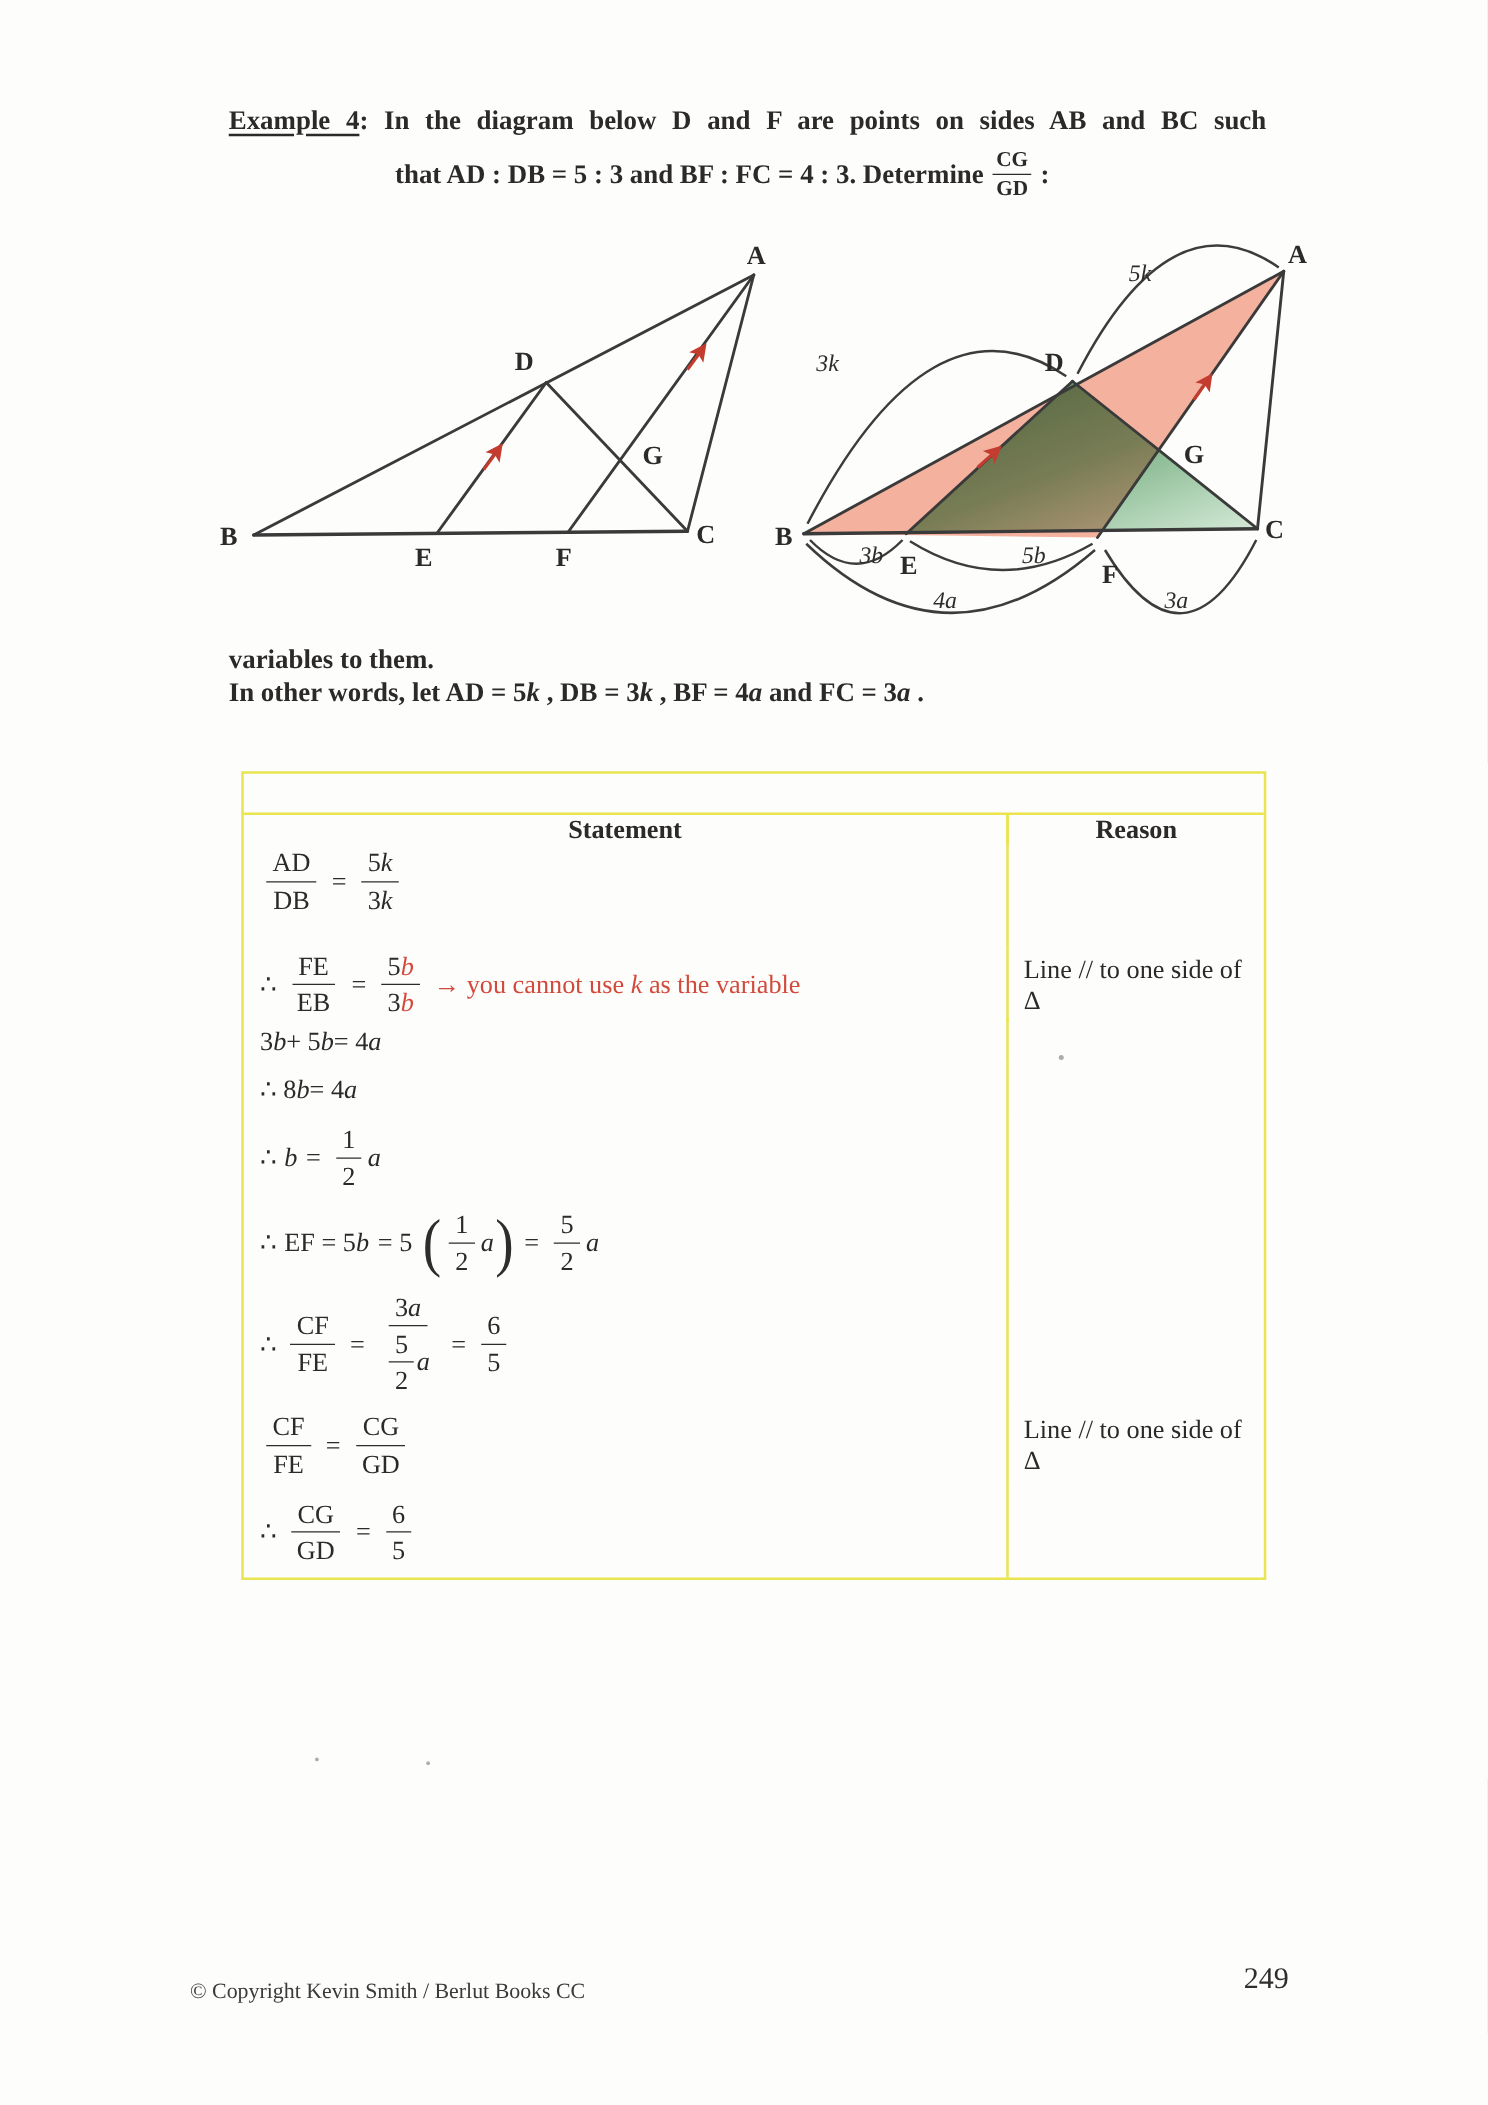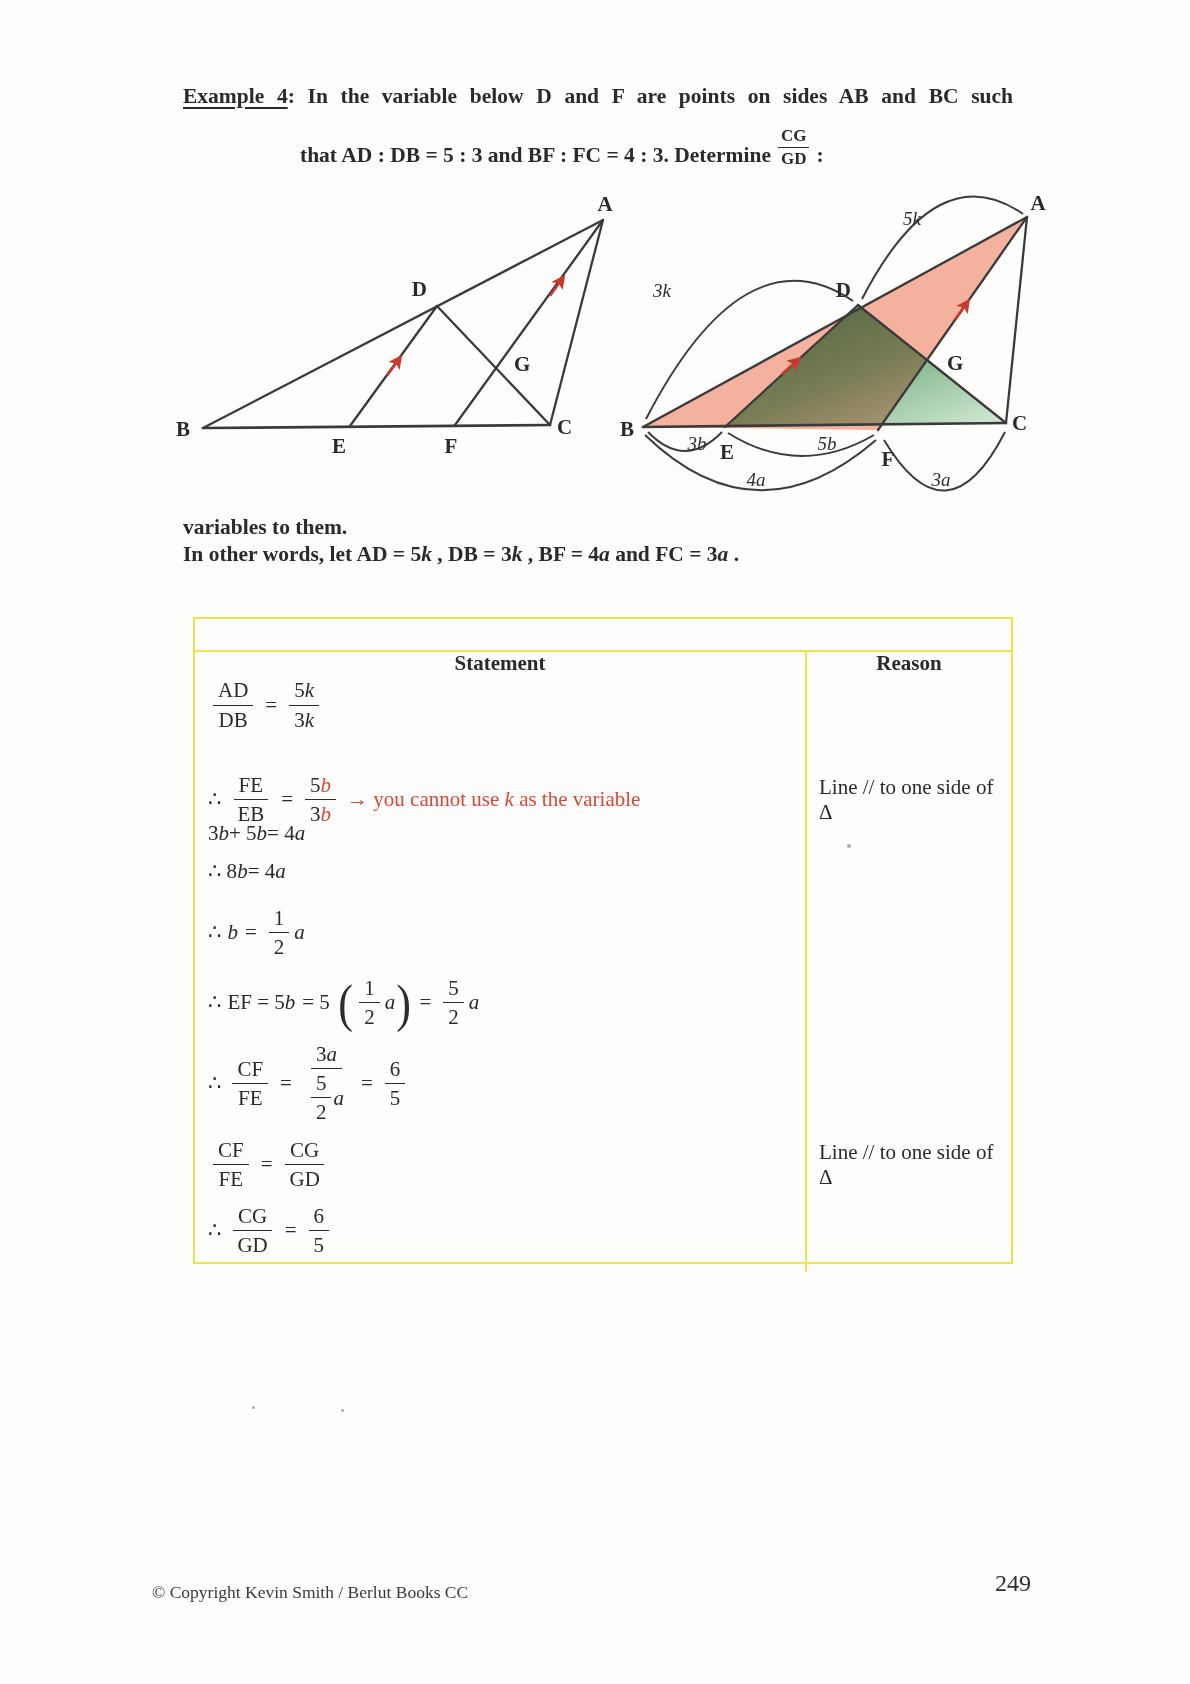--- a/index.html
+++ b/index.html
@@ -14,24 +14,24 @@
   html,body{background:#e8e8e8;}
   .page{
     position:relative;width:1190px;height:1684px;background:#fdfdfb;
     font-family:"Liberation Serif","DejaVu Serif",serif;color:var(--ink);
     overflow:hidden;margin:0 auto;
   }
   
   .hline1{position:absolute;left:183px;top:82px;width:830px;font-size:21.5px;font-weight:bold;
           text-align:justify;text-align-last:justify;line-height:28px;}
   .hlabel{text-decoration:underline;text-underline-offset:4px;text-decoration-thickness:2px;}
-  .hline2{position:absolute;left:300px;top:110px;width:600px;height:58px;display:flex;align-items:flex-end;
+  .hline2{position:absolute;left:316px;top:110px;width:600px;height:58px;display:flex;align-items:center;
           font-size:21.5px;font-weight:bold;}
   
-  .frac{display:inline-flex;flex-direction:column;align-items:center;vertical-align:middle;margin:16px 5px;}
+  .frac{display:inline-flex;flex-direction:column;align-items:center;vertical-align:middle;margin:4px 5px;}
   .frac .num{display:inline-flex;align-items:flex-end;padding:0 5px 3px;border-bottom:1.8px solid #2c2c2c;line-height:1.05;}
   .frac .den{display:inline-flex;align-items:center;padding:3px 5px 0;line-height:1.05;}
   .frac.small{font-size:17px;margin:0 7px;}
   .frac.small .num{padding:0 3px 2px;border-bottom-width:1.6px;}
   .frac.small .den{padding:2px 3px 0;}
   .frac.mini{margin:0 2px;}
   .it{font-style:italic;}
   .red{color:var(--accent-red);}
   .meq{margin:0 7px;}
   .tf{margin-right:6px;}
@@ -65,21 +65,21 @@
   
   .copyright{position:absolute;left:152px;top:1582px;font-size:17.5px;color:#3b3a38;}
   .pagenum{position:absolute;left:995px;top:1570px;font-size:24px;color:#2f2e2c;}
   .speck{position:absolute;background:#6b6a66;border-radius:50%;opacity:.55;}
 </style>
 </head>
 <body>
 
 <div class="page">
 
-  <div class="hline1"><span class="hlabel">Example 4</span><span>:</span> <span>In the variable below D and F are points on sides AB and BC such</span></div>
+  <div class="hline1"><span class="hlabel">Example 4</span><span>:</span> <span>In the diagram below D and F are points on sides AB and BC such</span></div>
 
   <div class="hline2">
     <span>that AD : DB = 5 : 3 and BF : FC = 4 : 3. Determine</span>
     <span class="frac small">
       <span class="num">CG</span>
       <span class="den">GD</span>
     </span>
     <span>:</span>
   </div>
 

